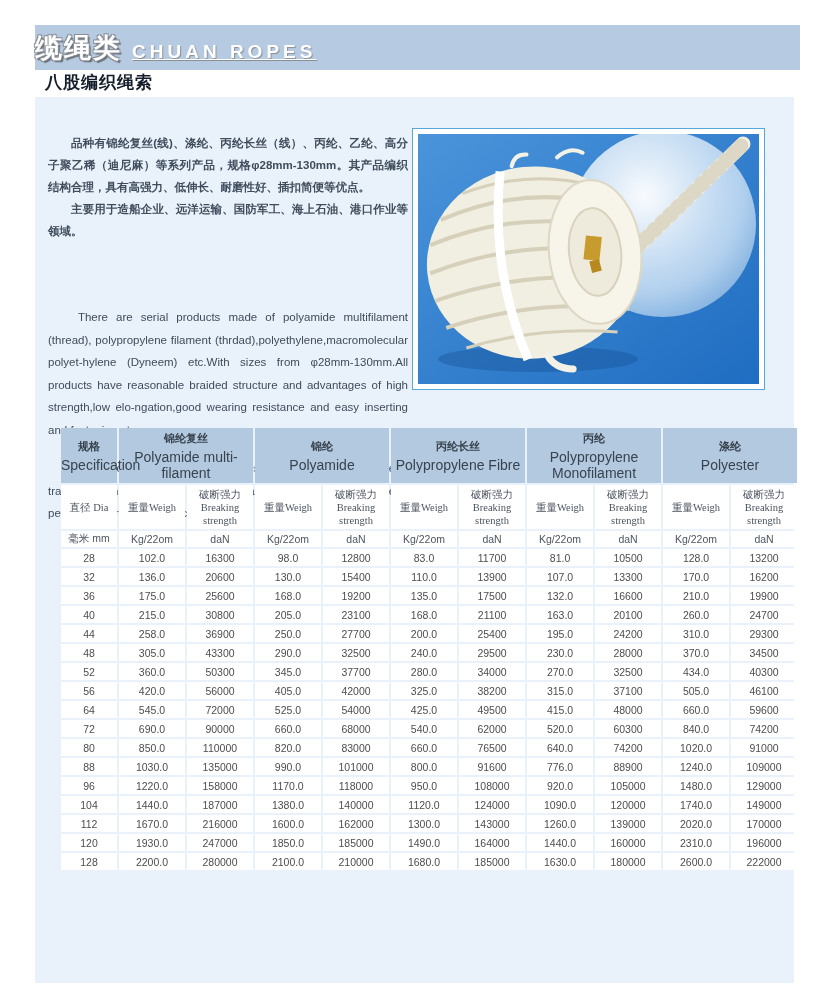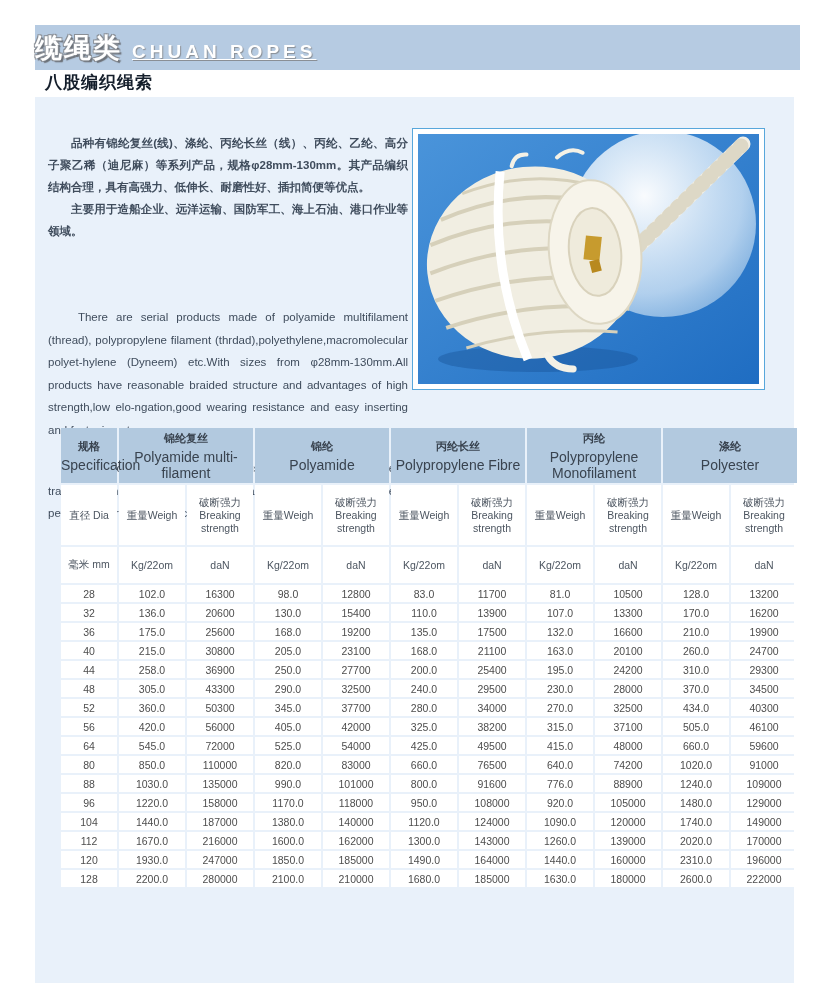--- a/index.html
+++ b/index.html
@@ -36,22 +36,22 @@
                  background:#ffffff; border:1px solid #58a7db; padding:5px; }
   .photo-frame svg { display:block; width:341px; height:250px; }
 
   
   table.spec { position:absolute; left:24px; top:329px; border-collapse:separate;
                border-spacing:2px 2px; table-layout:fixed; width:716px; }
   table.spec th, table.spec td { text-align:center; vertical-align:middle; font-weight:normal; }
   th.group { background:#b2c9df; height:55px; color:#39434f; }
   th.group .cn { font-size:11px; font-weight:bold; display:block; padding-bottom:3px; }
   th.group .en { font-size:14px; display:block; }
-  th.sub  { background:#ffffff; height:60px; color:#4c5560; font-size:10.5px; line-height:13px; }
-  th.unit { background:#ffffff; height:36px; color:#4c5560; font-size:10.5px; }
+  th.sub  { background:#ffffff; height:44px; color:#4c5560; font-size:10.5px; line-height:13px;font-family:Liberation Serif, serif; }
+  th.unit { background:#ffffff; height:16px; color:#4c5560; font-size:10.5px; }
   td.val  { background:#ffffff; height:17px; color:#4d4d4d; font-size:10.5px; }
 </style>
 </head>
 <body>
 
 <div class="page">
 
   <div class="band">
     <span class="band-cn">缆绳类</span>
     <span class="band-en">CHUAN ROPES</span>
@@ -295,20 +295,33 @@
             <td class="val">525.0</td>
             <td class="val">54000</td>
             <td class="val">425.0</td>
             <td class="val">49500</td>
             <td class="val">415.0</td>
             <td class="val">48000</td>
             <td class="val">660.0</td>
             <td class="val">59600</td>
           </tr>
           <tr>
+            <td class="val">72</td>
+            <td class="val">690.0</td>
+            <td class="val">90000</td>
+            <td class="val">660.0</td>
+            <td class="val">68000</td>
+            <td class="val">540.0</td>
+            <td class="val">62000</td>
+            <td class="val">520.0</td>
+            <td class="val">60300</td>
+            <td class="val">840.0</td>
+            <td class="val">74200</td>
+          </tr>
+          <tr>
             <td class="val">80</td>
             <td class="val">850.0</td>
             <td class="val">110000</td>
             <td class="val">820.0</td>
             <td class="val">83000</td>
             <td class="val">660.0</td>
             <td class="val">76500</td>
             <td class="val">640.0</td>
             <td class="val">74200</td>
             <td class="val">1020.0</td>

